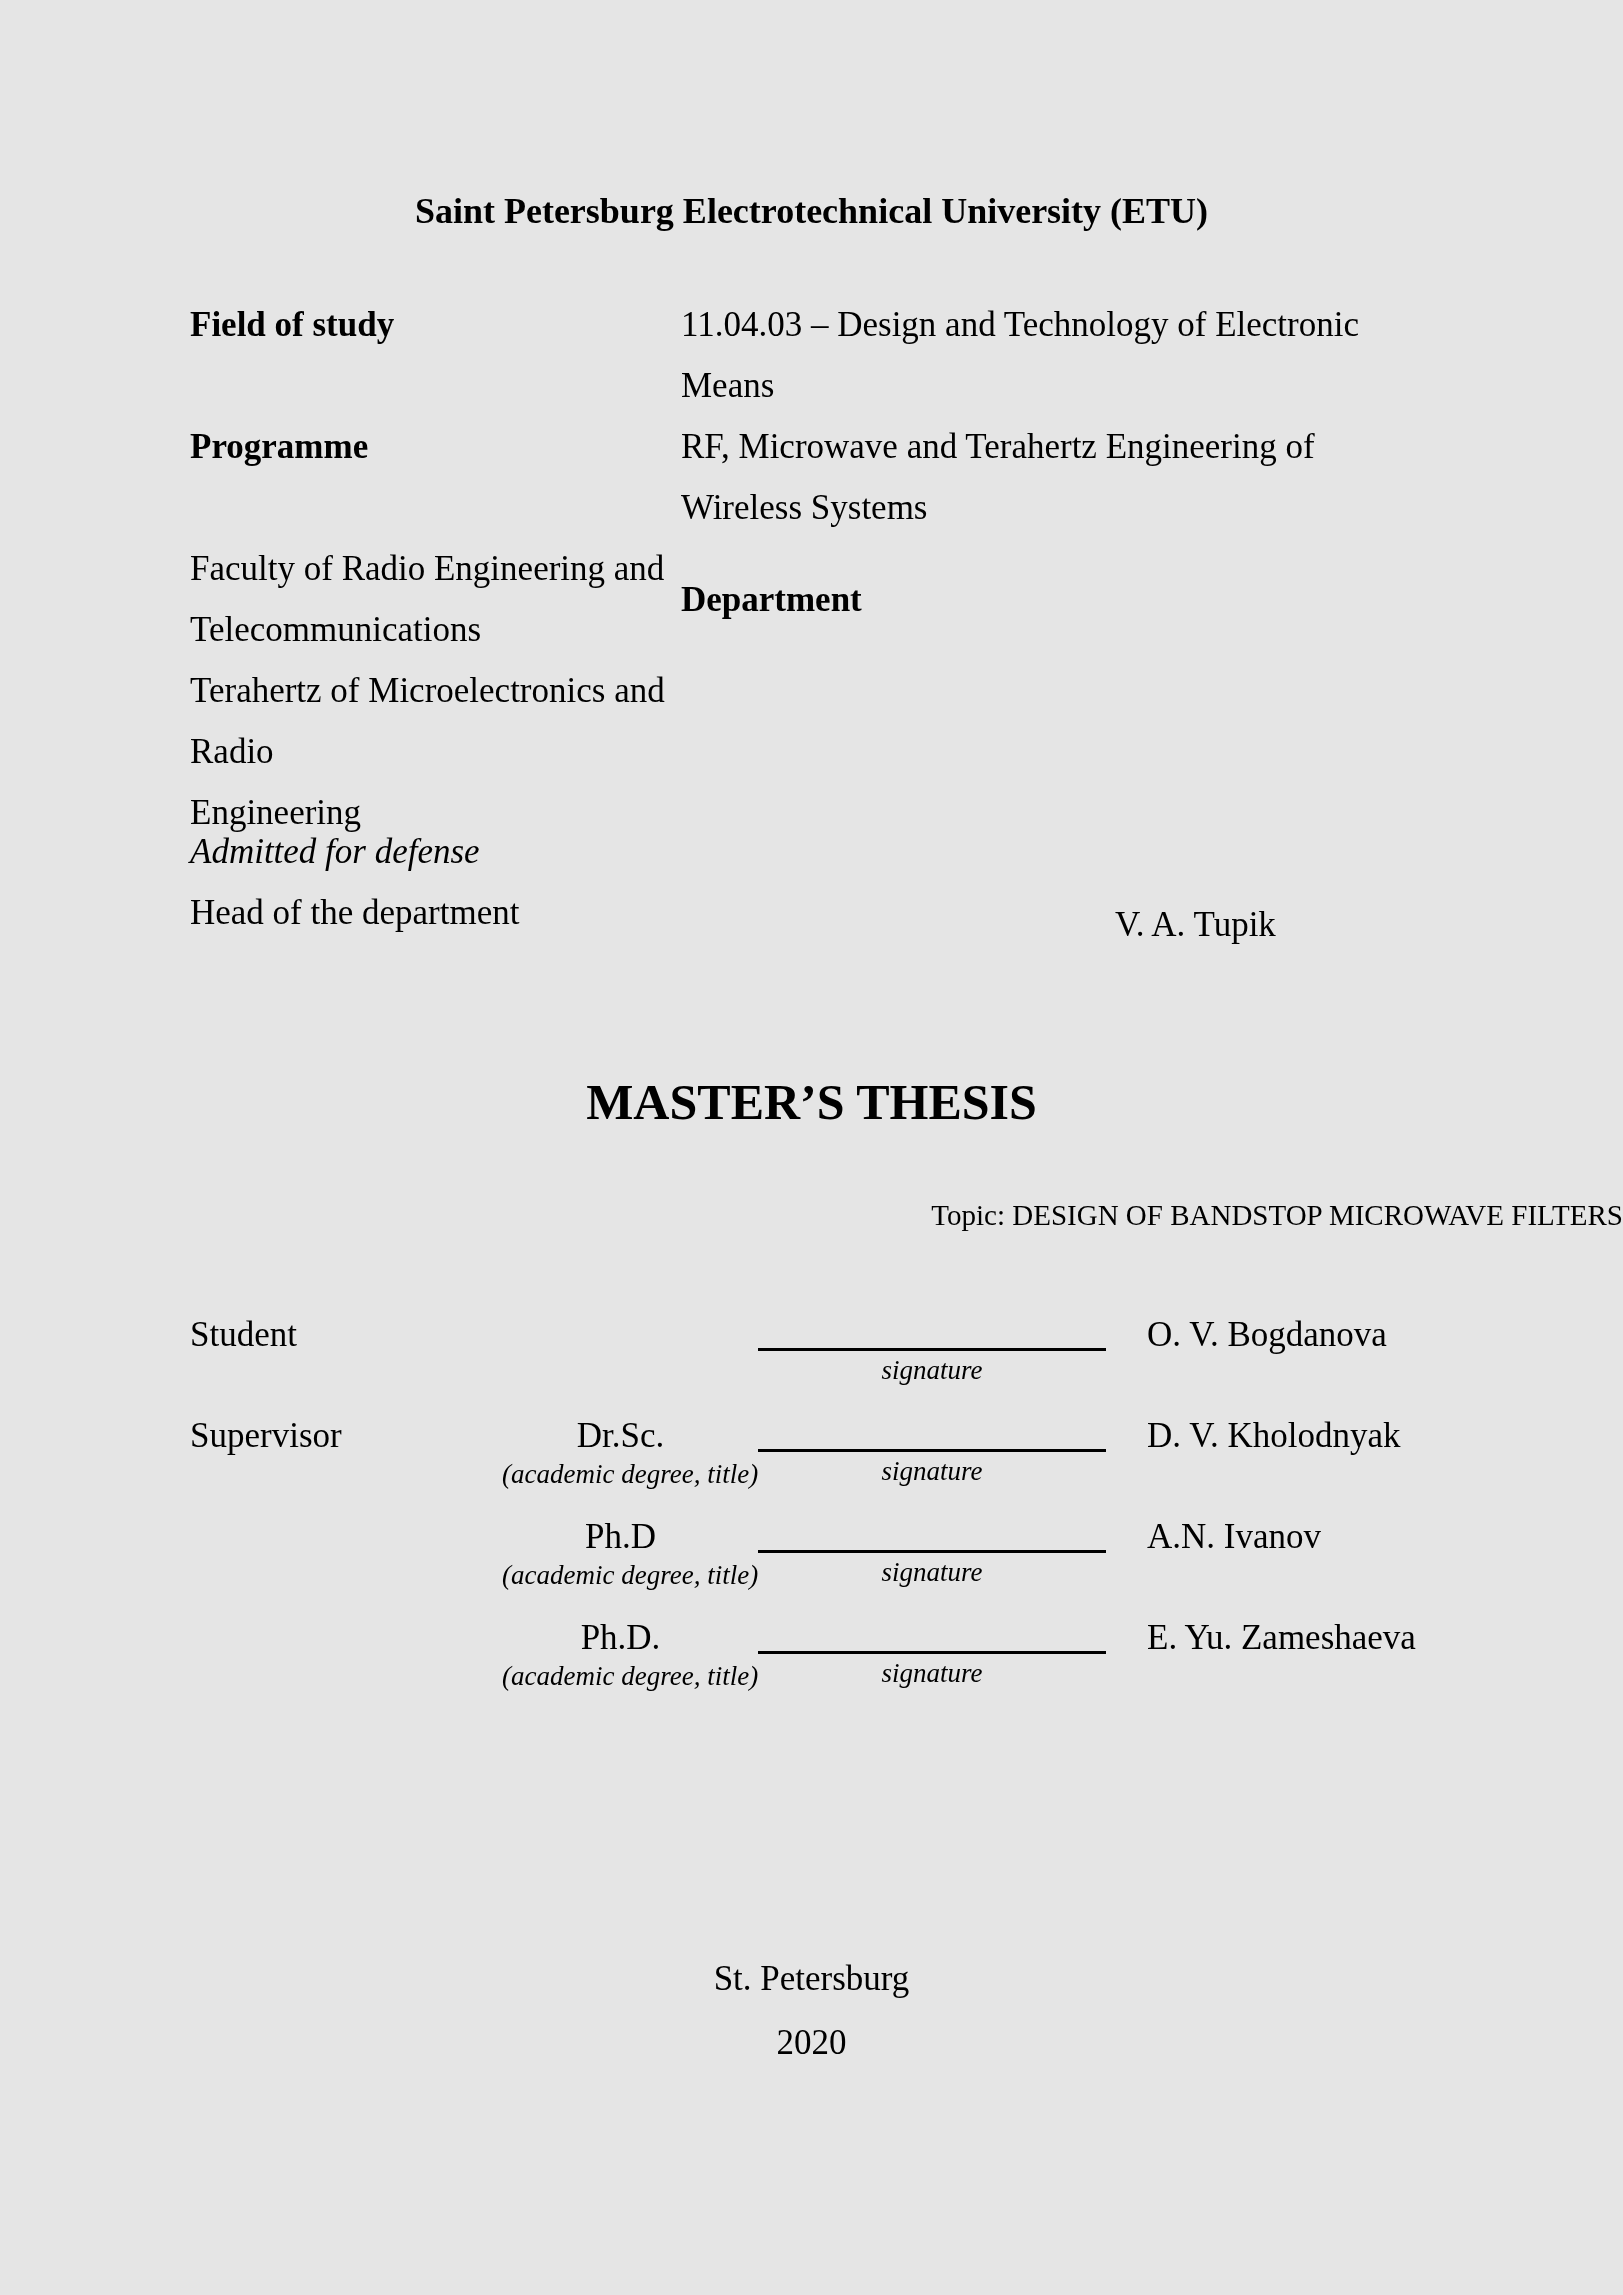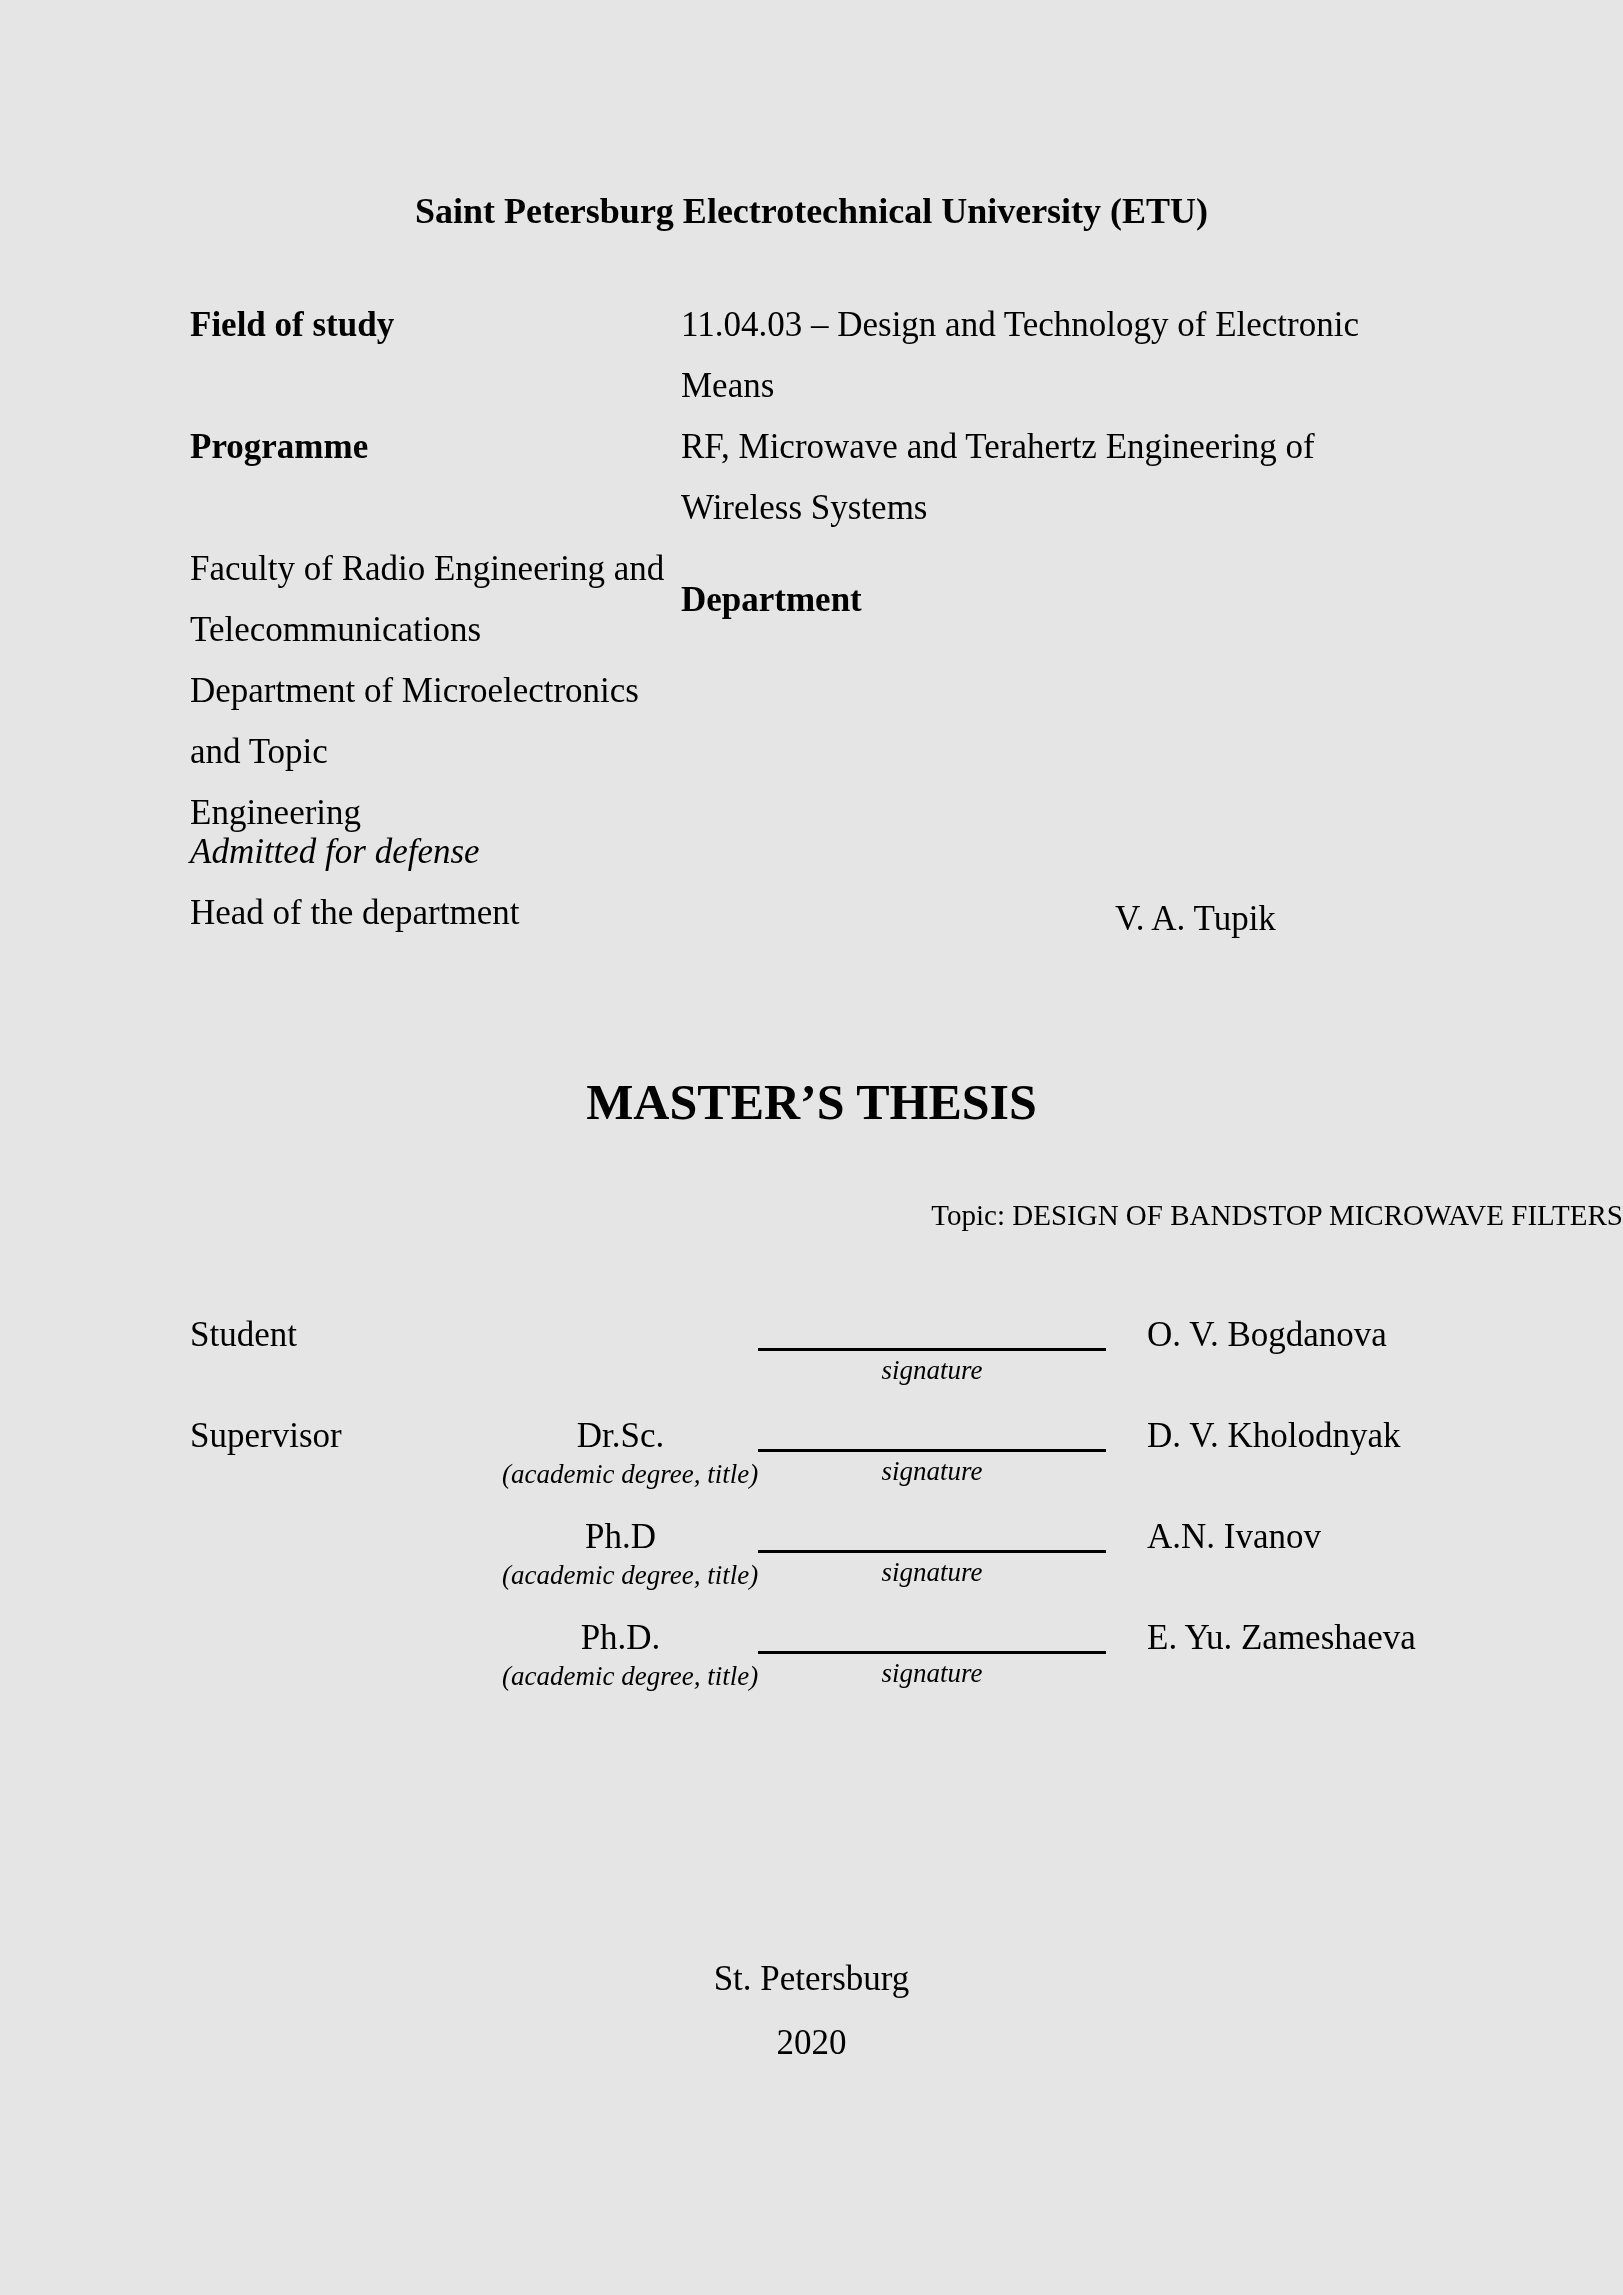--- a/index.html
+++ b/index.html
@@ -47,21 +47,21 @@
     line-height: 61px;
   }
   .head-row {
     position: absolute;
     top: 882px; left: 190px;
     width: 1294px;
     line-height: 61px;
   }
   .head-name {
     position: absolute;
-    left: 925px; top: 6px;
+    left: 925px; top: 12px;
   }
 
   
   .thesis-title {
     position: absolute;
     top: 1069px; left: 0; width: 100%;
     text-align: center;
     font-weight: bold;
     font-size: 50px;
     line-height: 66px;
@@ -124,21 +124,21 @@
 Means</div>
 
     <div class="info-label v-top">Programme</div>
     <div class="info-value">RF, Microwave and Terahertz Engineering of
 Wireless Systems</div>
 
     <div class="info-value">Faculty of Radio Engineering and
 Telecommunications</div>
 
     <div class="info-label v-center">Department</div>
-    <div class="info-value">Department of Microelectronics and Topic
+    <div class="info-value">Terahertz of Microelectronics and Radio
 Engineering</div>
   </div>
 
   <div class="admitted">Admitted for defense</div>
 
   <div class="head-row">
     <span>Head of the department</span>
     <span class="head-name">V. A. Tupik</span>
   </div>
 

